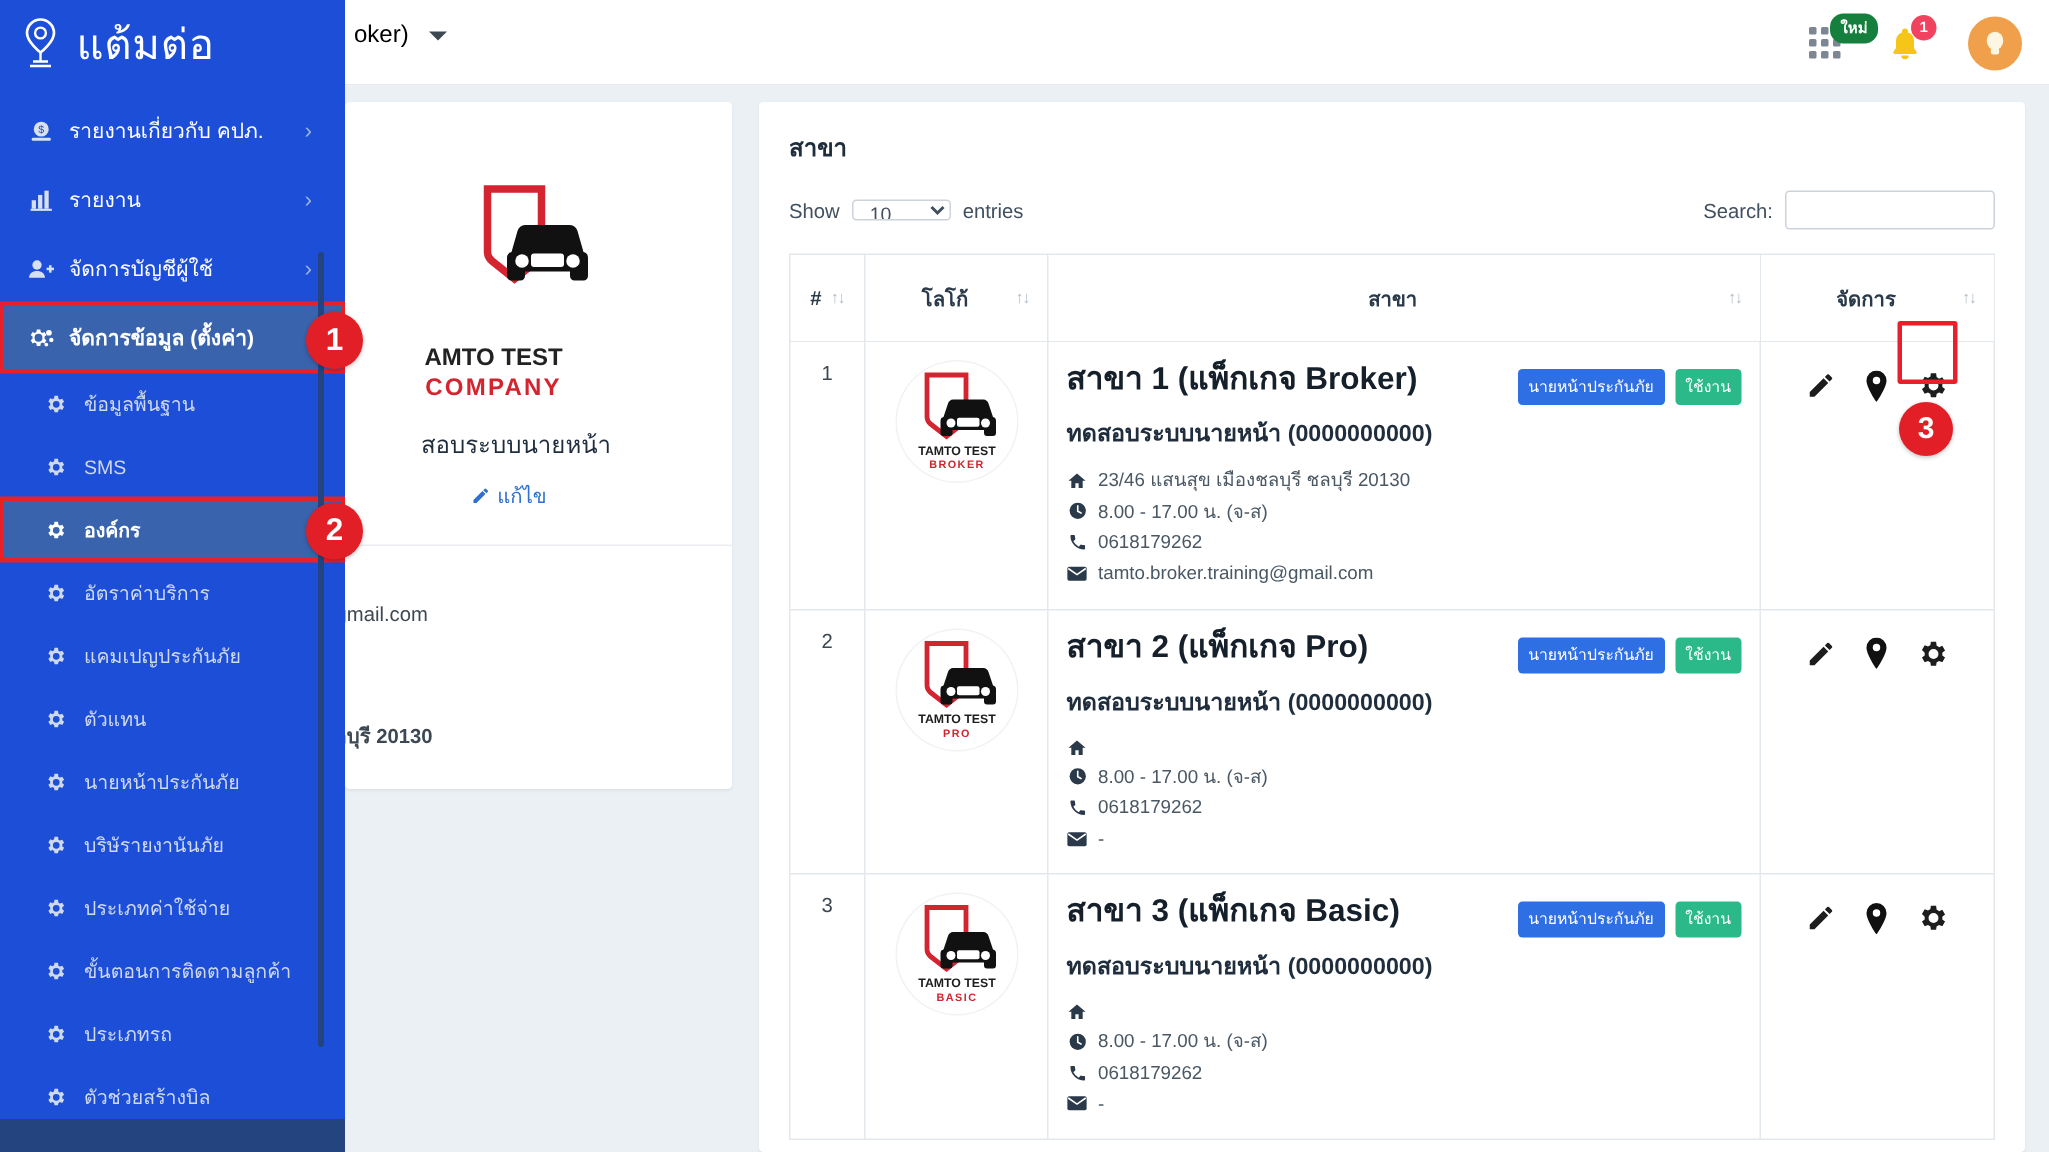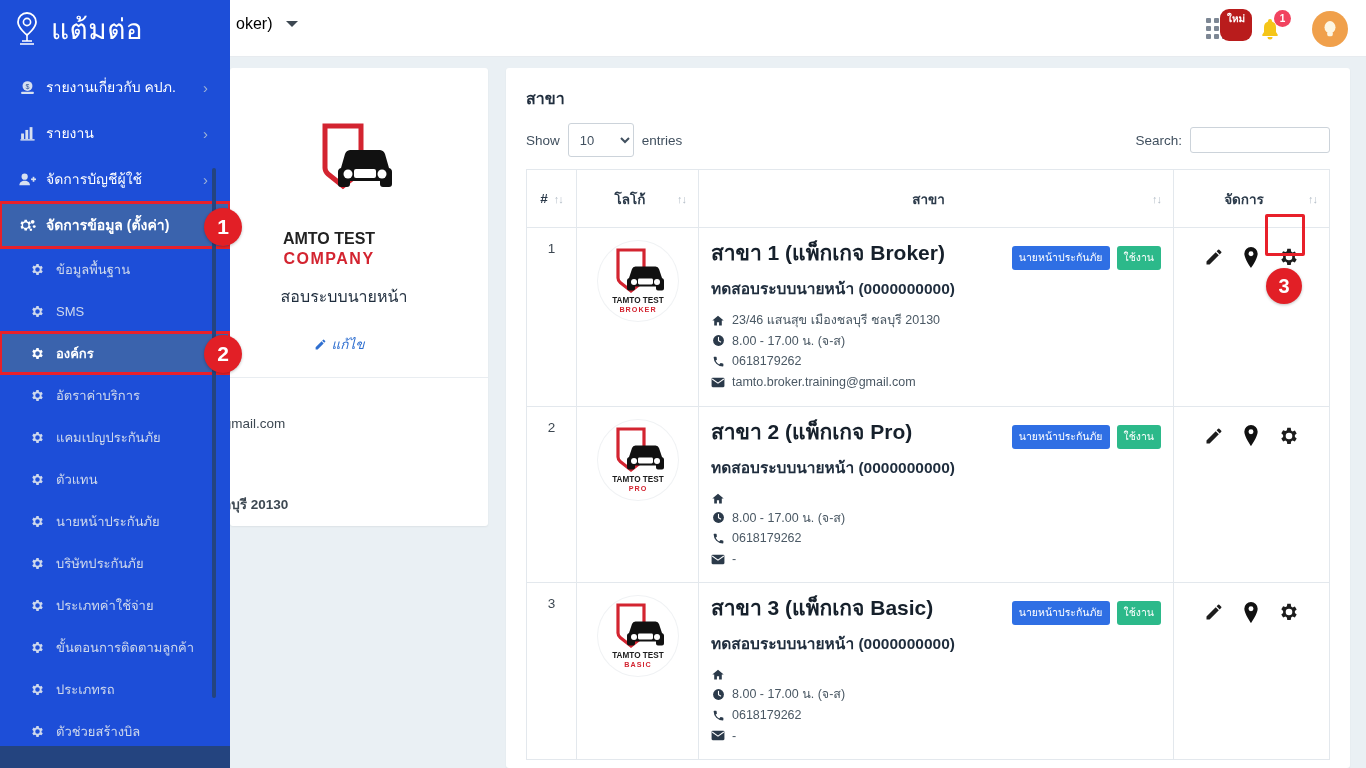--- a/index.html
+++ b/index.html
@@ -30,22 +30,22 @@
   .topbar-right {
     position: absolute; right: 18px; top: 0; height: 57px;
     display: flex; align-items: center; gap: 30px;
   }
   .grid-icon { position: relative; display: block; width: 22px; height: 22px; }
   .grid-icon span {
     position: absolute; width: 5px; height: 5px; background: #7d8794; border-radius: 1px;
   }
   .badge-new {
     position: absolute; left: 14px; top: -9px;
-    background: #b91c1c; color: #fff; font-size: 10px;
-    padding: 2px 7px 15px; border-radius: 9px; white-space: nowrap;
+    background: #15803d; color: #fff; font-size: 10px;
+    padding: 2px 7px 3px; border-radius: 9px; white-space: nowrap;
     font-weight: bold;
   }
   .bell-wrap { position: relative; }
   .bell-icon { display: block; width: 24px; height: 24px; }
   .badge-count {
     position: absolute; right: -9px; top: -7px;
     background: #f1435f; color: #fff; font-size: 10px; font-weight: bold;
     width: 17px; height: 17px; line-height: 17px; text-align: center; border-radius: 50%;
   }
   .avatar {
@@ -93,44 +93,44 @@
     position: absolute; left: 230px; top: 68px; width: 258px; height: 458px;
     background: #fff; border-radius: 3px; z-index: 2;
     box-shadow: 0 1px 2px rgba(0,0,0,.06);
   }
   .left-card .logo-box { margin-top: 52px; display: flex; justify-content: center; }
   .lc-name {
     margin-top: 14px; text-align: center; font-size: 16px; font-weight: bold; color: #222;
     margin-left: -60px;
   }
   .lc-edit {
-    margin-top: 24px; text-align: center; color: #2f6fd0; font-size: 13.5px;
+    margin-top: 10px; text-align: center; color: #2f6fd0; font-size: 13.5px;
     display: flex; align-items: center; justify-content: center; gap: 5px;
-    margin-left: -40px; cursor: pointer; font-style: italic;
+    margin-left: -40px; cursor: pointer;
   }
   .lc-divider { margin-top: 22px; height: 1px; background: #e9edf1; }
   .lc-line { font-size: 13.5px; color: #3d4852; padding: 10px 0 0 0; margin-left: -20px; }
   .lc-line.l1 { margin-top: 28px; }
   .lc-line.l2 { margin-top: 52px; font-weight: bold; }
 
   
   .main-card {
     position: absolute; left: 506px; top: 68px; width: 844px; height: 700px;
     background: #fff; border-radius: 3px; z-index: 2;
     box-shadow: 0 1px 2px rgba(0,0,0,.06);
     padding: 18px 20px 0 20px;
   }
   .card-title { font-size: 16px; font-weight: bold; color: #1f2d3d; }
   .table-controls {
     margin-top: 14px; display: flex; align-items: center; justify-content: space-between;
     height: 30px;
   }
   .dt-length { display: flex; align-items: center; gap: 8px; font-size: 13.5px; color: #41505f; }
   .dt-select {
-    width: 66px; height: 34px; border: 1px solid #ccd3da; border-radius: 3px;
+    width: 66px; height: 14px; border: 1px solid #ccd3da; border-radius: 3px;
     font-size: 13px; color: #41505f; padding-left: 7px;
     background: #fff; font-family: "Liberation Sans", sans-serif;
   }
   .dt-filter { display: flex; align-items: center; gap: 8px; font-size: 13.5px; color: #41505f; }
   .dt-search {
     width: 140px; height: 26px; border: 1px solid #ccd3da; border-radius: 3px;
     padding: 0 7px; font-size: 13px; font-family: "Liberation Sans", sans-serif;
   }
 
   table.dt { width: 100%; border-collapse: collapse; margin-top: 14px; }
@@ -669,21 +669,21 @@
             </svg>
           </span>
       <span>นายหน้าประกันภัย</span>
     </div>
         <div class="nav-item sub">
       <span class="ic">
             <svg width="15" height="15" viewBox="0 0 24 24">
               <path fill="#cfd9ec" d="M19.4 13a7.8 7.8 0 0 0 0-2l2-1.6-2-3.4-2.4 1a7.6 7.6 0 0 0-1.7-1L14.9 3h-3.8l-.4 2.6a7.6 7.6 0 0 0-1.7 1l-2.4-1-2 3.4L6.6 11a7.8 7.8 0 0 0 0 2l-2 1.6 2 3.4 2.4-1a7.6 7.6 0 0 0 1.7 1l.4 2.6h3.8l.4-2.6a7.6 7.6 0 0 0 1.7-1l2.4 1 2-3.4zM13 15.6A3.6 3.6 0 1 1 13 8.4a3.6 3.6 0 0 1 0 7.2z" transform="translate(-1,0)"></path>
             </svg>
           </span>
-      <span>บริษัทประกันภัย</span>
+      <span>บริษัรายงานันภัย</span>
     </div>
         <div class="nav-item sub">
       <span class="ic">
             <svg width="15" height="15" viewBox="0 0 24 24">
               <path fill="#cfd9ec" d="M19.4 13a7.8 7.8 0 0 0 0-2l2-1.6-2-3.4-2.4 1a7.6 7.6 0 0 0-1.7-1L14.9 3h-3.8l-.4 2.6a7.6 7.6 0 0 0-1.7 1l-2.4-1-2 3.4L6.6 11a7.8 7.8 0 0 0 0 2l-2 1.6 2 3.4 2.4-1a7.6 7.6 0 0 0 1.7 1l.4 2.6h3.8l.4-2.6a7.6 7.6 0 0 0 1.7-1l2.4 1 2-3.4zM13 15.6A3.6 3.6 0 1 1 13 8.4a3.6 3.6 0 0 1 0 7.2z" transform="translate(-1,0)"></path>
             </svg>
           </span>
       <span>ประเภทค่าใช้จ่าย</span>
     </div>
         <div class="nav-item sub">

